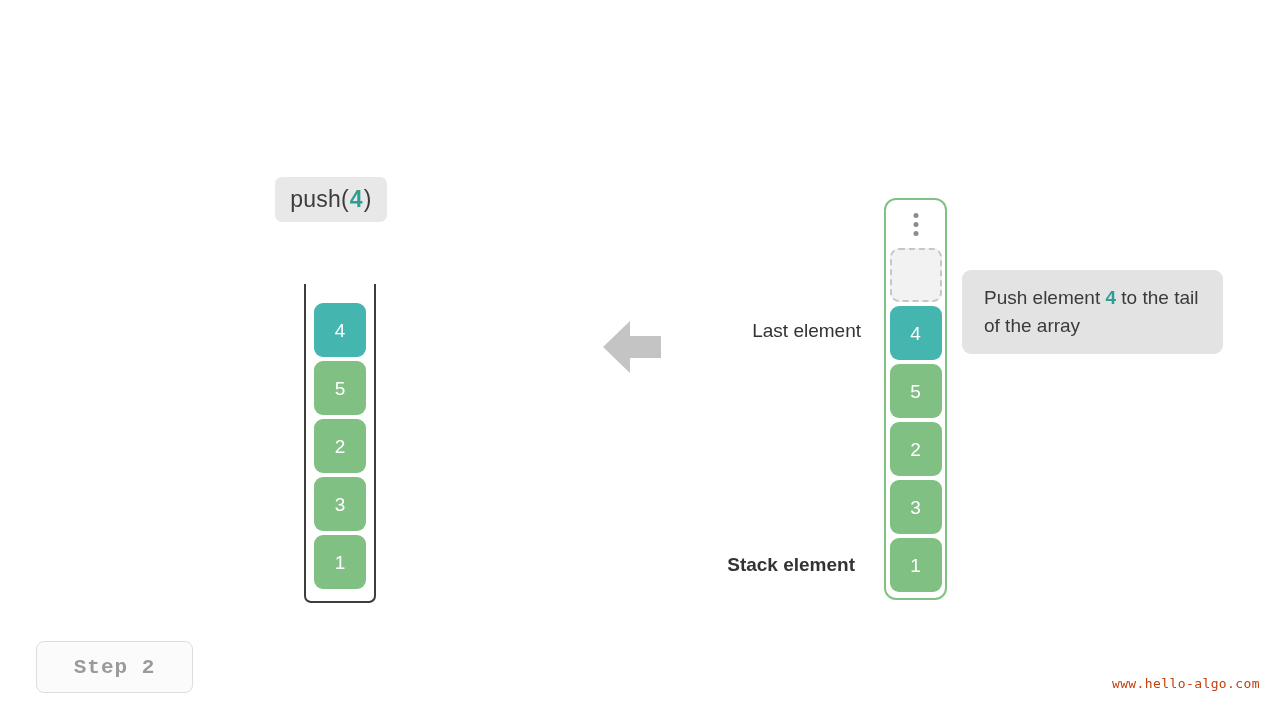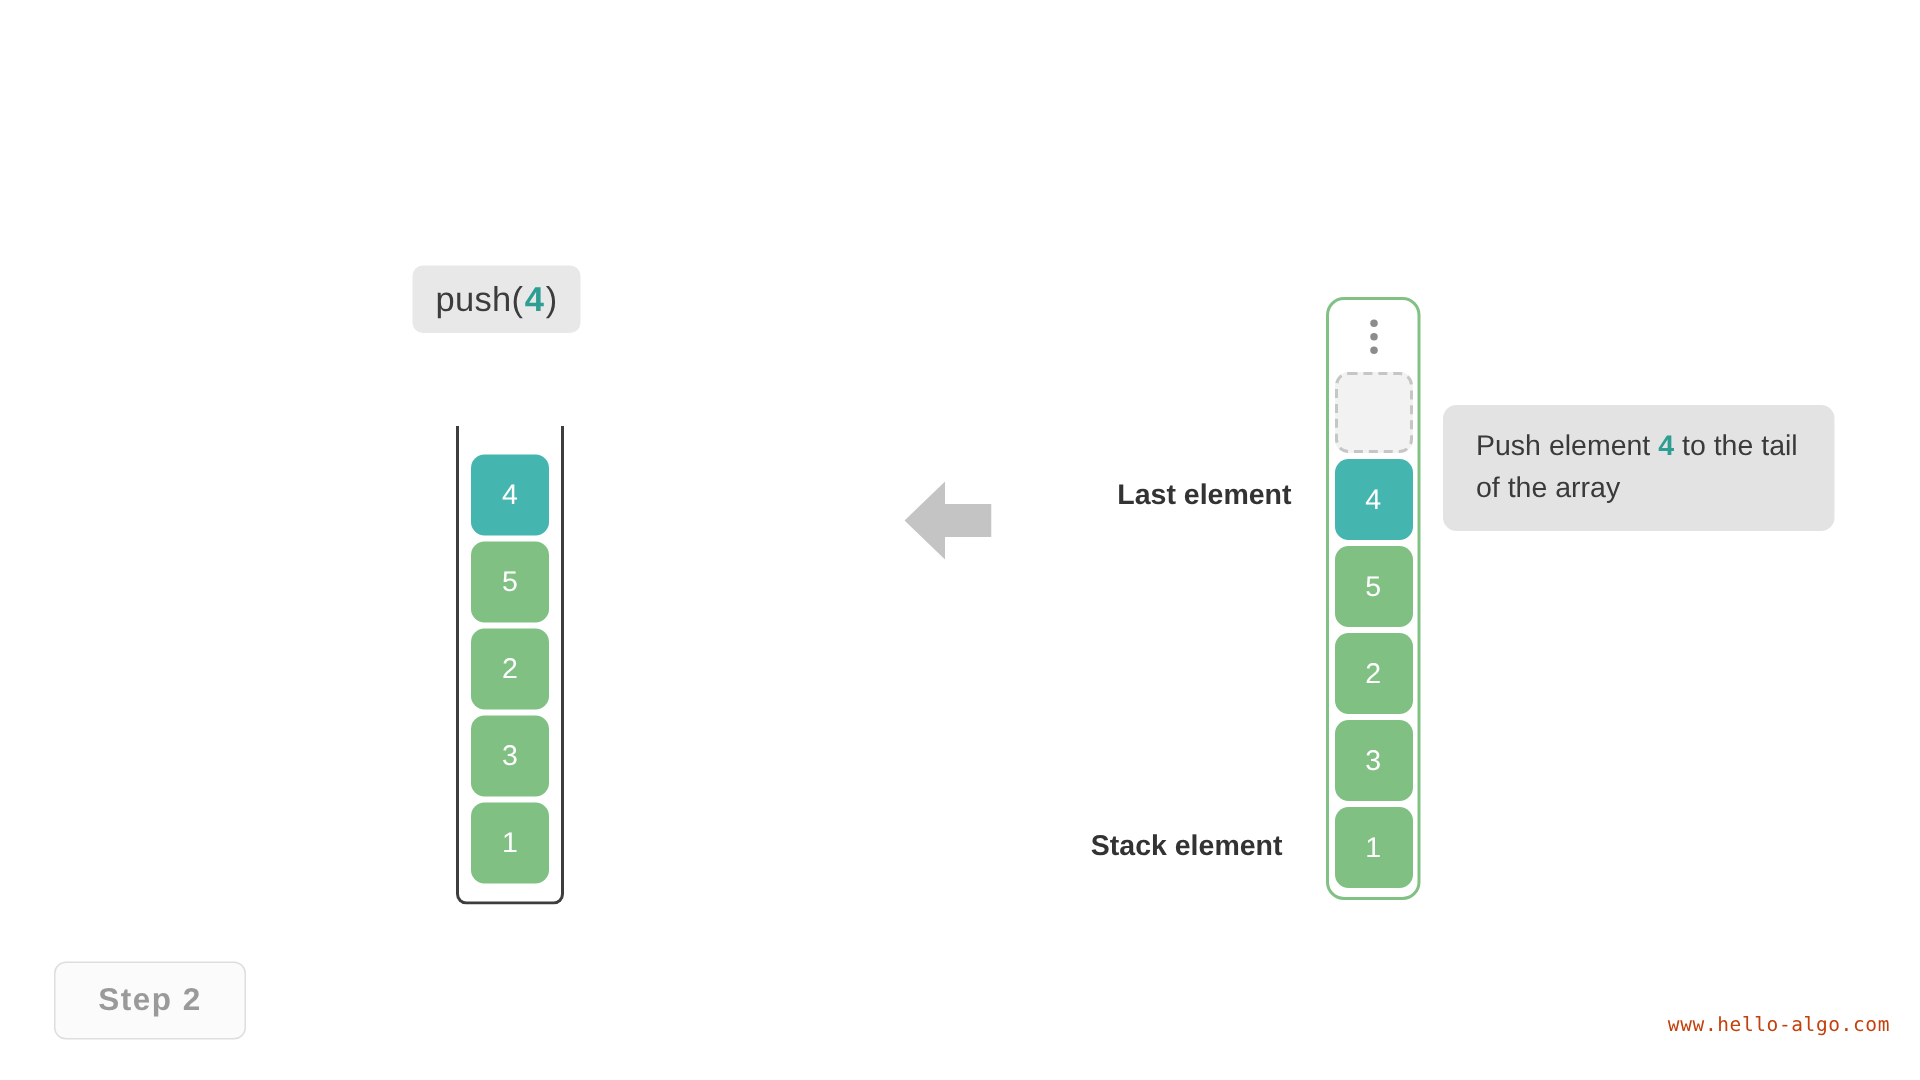--- a/index.html
+++ b/index.html
@@ -93,21 +93,21 @@
     width: 58px;
     height: 56px;
   }
   .label-last {
     position: absolute;
     left: 719px;
     top: 320px;
     width: 142px;
     text-align: right;
     font-size: 19px;
-    font-weight: 700;
+    font-weight: 400;
     color: #333333;
   }
   .label-first {
     position: absolute;
     left: 709px;
     top: 554px;
     width: 146px;
     text-align: right;
     font-size: 19px;
     font-weight: 700;
@@ -184,30 +184,30 @@
   .tooltip .arg {
     color: #2e9e93;
     font-weight: 700;
   }
 
   
   .step-badge {
     position: absolute;
     left: 36px;
     top: 641px;
-    width: 128px;
+    width: 157px;
     height: 52px;
     background: #fbfbfb;
     border: 1px solid #dedede;
     border-radius: 8px;
     box-sizing: border-box;
     display: flex;
     align-items: center;
     justify-content: center;
-    font-family: Liberation Sans, sans-serif;
+    font-family: Liberation Mono, monospace;
     font-size: 21px;
     font-weight: 700;
     letter-spacing: 1px;
     color: #9a9a9a;
   }
 
   
   .watermark {
     position: absolute;
     right: 20px;

